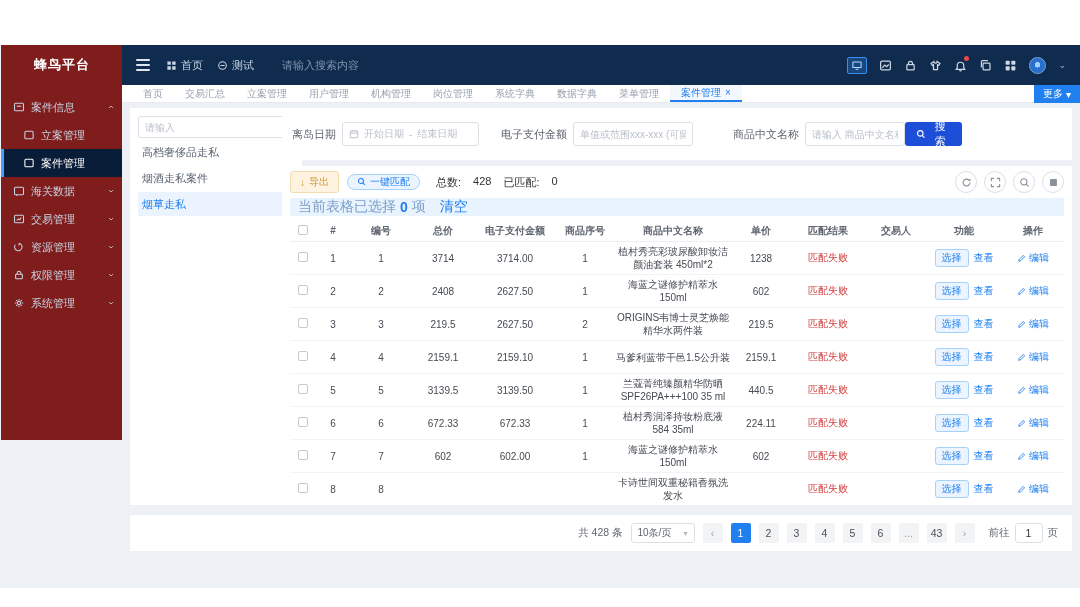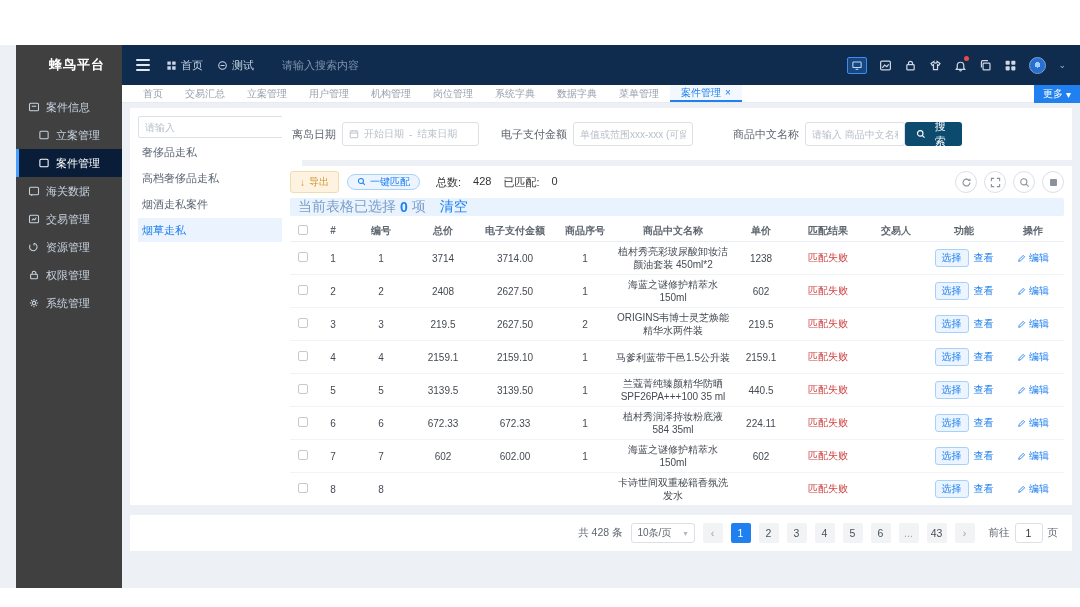--- a/index.html
+++ b/index.html
@@ -1,20 +1,20 @@
 <!DOCTYPE html>
 <html><head>
 <meta charset="utf-8">
 <style>
   * { margin:0; padding:0; box-sizing:border-box; }
   html,body { width:1080px; height:607px; background:#fff; font-family:"Liberation Sans",sans-serif; overflow:hidden; }
   .app { position:absolute; top:45px; left:0; width:1080px; height:543px; background:#edf0f4; }
 
   
-  .sidebar { position:absolute; left:16px; top:0; width:122px; height:543px; background:#404040; color:#c8d3e0; }
+  .sidebar { position:absolute; left:1px; top:0; width:122px; height:395px; background:#7f1d1d; color:#c8d3e0; }
   .logo { height:40px; line-height:40px; text-align:center; color:#fff; font-size:13px; font-weight:bold; letter-spacing:1px; }
   .menu { padding-top:8px; }
   .menu-item { display:flex; align-items:center; height:28px; padding:0 8px 0 12px; font-size:11px; cursor:pointer; color:#c8d3e0; }
   .menu-item .mi-icon { width:12px; height:12px; margin-right:6px; flex:0 0 auto; }
   .menu-item .mi-label { flex:1; white-space:nowrap; overflow:hidden; }
   .menu-item .arrow { width:8px; height:8px; }
   .menu-item.sub { padding-left:22px; }
   .menu-item.active { background:#0a1d38; color:#fff; border-left:3px solid #4a9eff; padding-left:19px; }
   svg.ic { display:block; width:100%; height:100%; }
 
@@ -51,21 +51,21 @@
   .tree-item.selected { color:#2080f0; background:#eaf3fe; }
 
   .filter-card { position:absolute; left:160px; top:5px; width:790px; height:52px; background:#fff; display:flex; align-items:center; padding:0 10px; font-size:11px; color:#5f6670; }
   .f-label { white-space:nowrap; margin-right:6px; }
   .date-box { width:140px; height:24px; border:1px solid #dcdfe6; border-radius:3px; display:flex; align-items:center; gap:5px; padding:0 6px; color:#b9c0ca; font-size:10px; margin-right:22px; }
   .date-box .cal { width:10px; height:10px; color:#b9c0ca; }
   .f-input { height:24px; border:1px solid #dcdfe6; border-radius:3px; font-size:10px; padding:0 6px; color:#333; outline:none; font-family:"Liberation Sans",sans-serif; }
   .f-input::placeholder { color:#b9c0ca; }
   .inp-amount { width:120px; margin-right:40px; }
   .inp-name { width:100px; }
-  .search-btn { margin-left:auto; margin-right:100px; height:24px; padding:0 11px; background:#0c4a6e; border:none; border-radius:3px; color:#fff; font-size:11px; display:flex; align-items:center; gap:4px; cursor:pointer; font-family:"Liberation Sans",sans-serif; }
+  .search-btn { margin-left:auto; margin-right:100px; height:24px; padding:0 11px; background:#1d4ed8; border:none; border-radius:3px; color:#fff; font-size:11px; display:flex; align-items:center; gap:4px; cursor:pointer; font-family:"Liberation Sans",sans-serif; }
   .search-btn .sic { width:10px; height:10px; }
 
   .table-card { position:absolute; left:160px; top:63px; width:790px; height:339px; background:#fff; overflow:hidden; padding:0 8px; }
   .toolbar { height:32px; display:flex; align-items:center; gap:8px; }
   .btn-export { height:22px; padding:0 9px; background:#fdf3e0; border:1px solid #f3dcab; border-radius:3px; color:#cf9437; font-size:10px; display:flex; align-items:center; gap:4px; cursor:pointer; font-family:"Liberation Sans",sans-serif; }
   .btn-match { height:16px; padding:0 9px; background:#ecf5ff; border:1px solid #a6d2fa; border-radius:8px; color:#2080f0; font-size:10px; display:flex; align-items:center; gap:4px; cursor:pointer; font-family:"Liberation Sans",sans-serif; }
   .stats { font-size:11px; color:#333; margin-left:8px; display:flex; gap:12px; }
   .tool-icons { margin-left:auto; display:flex; gap:7px; }
   .tool-btn { width:22px; height:22px; border:1px solid #dcdfe6; border-radius:50%; background:#fff; color:#8a919b; display:flex; align-items:center; justify-content:center; cursor:pointer; }
   .tool-btn svg { width:11px; height:11px; }
@@ -303,21 +303,20 @@
       <span class="more-btn">
         <span>更多</span>
         <span>▾</span>
       </span>
     </div>
 
     <div class="content">
 
       <div class="tree-panel">
         <input class="tree-search" placeholder="请输入" style="">
-        <div class="tree-item">奢侈品走私</div>
         <div class="tree-item">高档奢侈品走私</div>
         <div class="tree-item">烟酒走私案件</div>
         <div class="tree-item selected">烟草走私</div>
       </div>
 
       <div class="filter-card">
         <span class="f-label">离岛日期</span>
         <span class="date-box">
           <span class="cal">
               <svg class="ic" viewBox="0 0 16 16" fill="none" stroke="currentColor" stroke-width="1.5">

